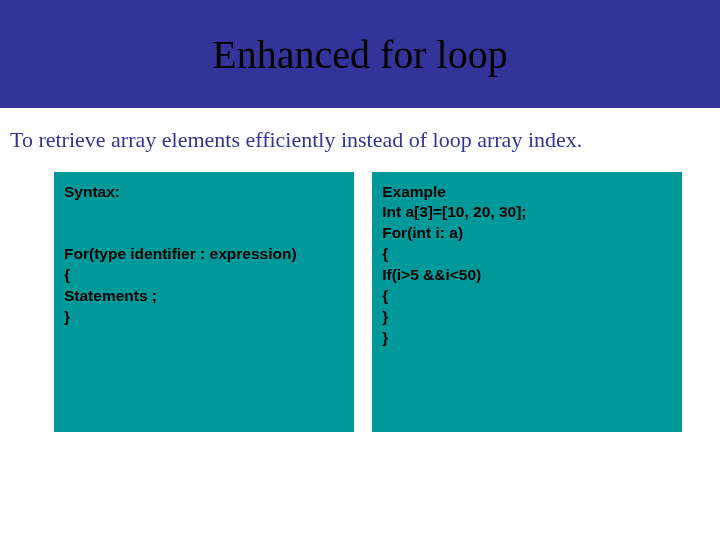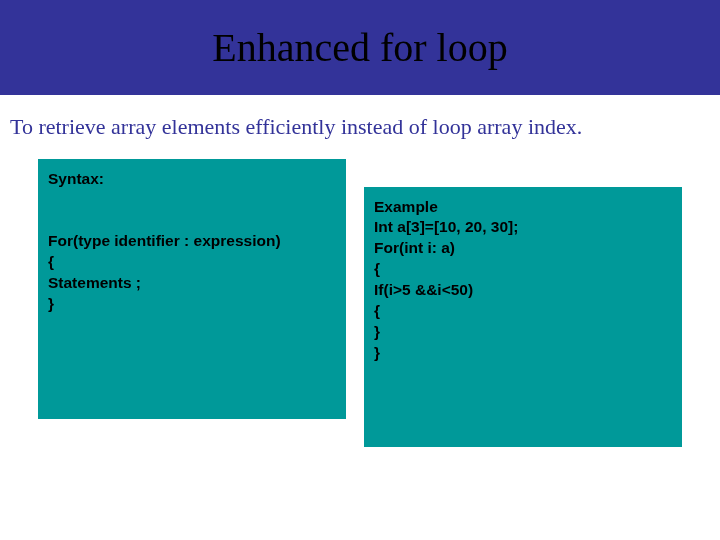--- a/index.html
+++ b/index.html
@@ -5,21 +5,21 @@
   * { margin: 0; padding: 0; box-sizing: border-box; }
   body {
     width: 720px;
     height: 540px;
     background: #ffffff;
     font-family: Verdana, Geneva, sans-serif;
     overflow: hidden;
   }
   .title-bar {
     width: 100%;
-    height: 95px;
+    height: 108px;
     background: #333399;
     display: flex;
     align-items: center;
     justify-content: center;
   }
   .title-text {
     font-family: Georgia, 'Times New Roman', serif;
     font-size: 40px;
     color: #000000;
     font-weight: normal;
@@ -27,39 +27,38 @@
   .intro {
     padding: 18px 10px 0 10px;
     font-family: Georgia, 'Times New Roman', serif;
     font-size: 22px;
     color: #333399;
     line-height: 1.25;
   }
   .panels {
     display: flex;
     gap: 18px;
-    padding: 18px 38px 0 38px;
+    padding: 18px 38px 0 54px;
   }
   .panel {
     background: #009999;
     padding: 10px 8px 10px 10px;
     color: #000;
     font-family: Verdana, Geneva, sans-serif;
     font-size: 15.5px;
     font-weight: bold;
     line-height: 1.35;
   }
   .panel.left {
     width: 310px;
     height: 260px;
   }
   .panel.right {
     width: 320px;
     height: 260px;
-    margin-top: 28px;
   }
   .code-line { white-space: pre-wrap; }
 </style>
 </head>
 <body>
 
 <div class="title-bar">
   <div class="title-text">Enhanced for loop</div>
 </div>
 

